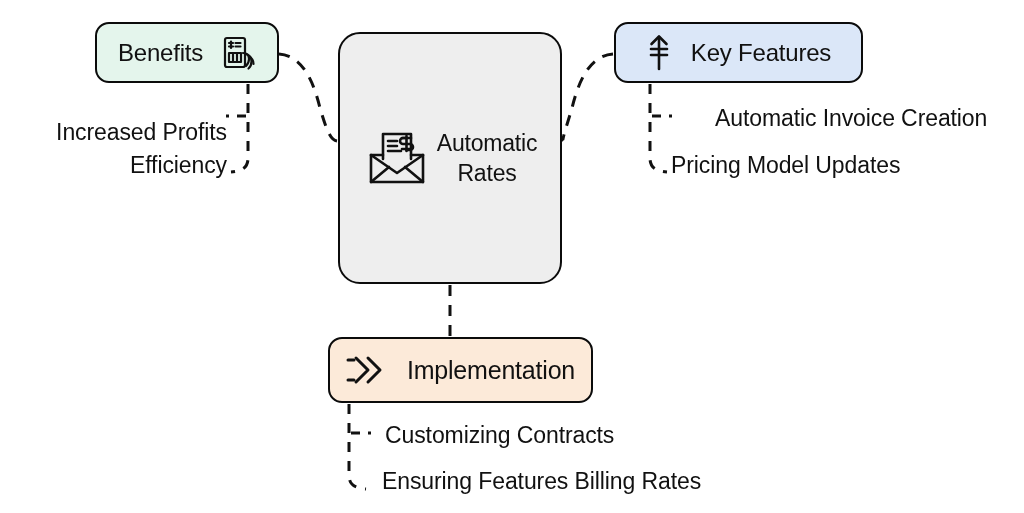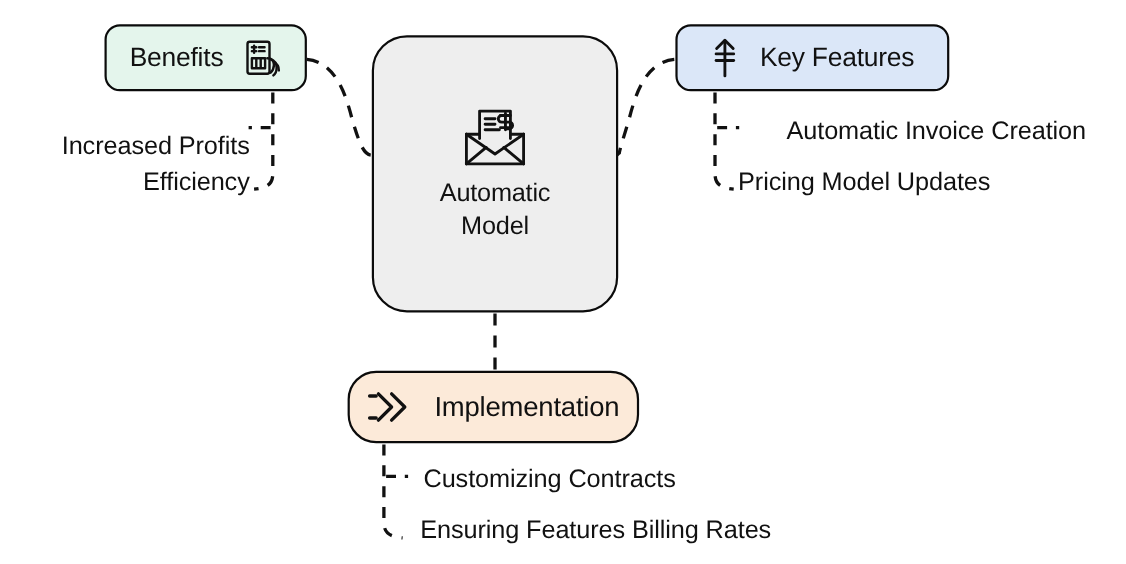--- a/index.html
+++ b/index.html
@@ -39,23 +39,23 @@
     color: #111111;
     z-index: 3;
   }
 
   
   #node-central {
     left: 338px;
     top: 32px;
     width: 224px;
     height: 252px;
-    border-radius: 32px;
+    border-radius: 22px;
     background: #eeeeee;
-    flex-direction: column;
+    flex-direction: row;
     gap: 6px;
     padding: 14px 10px;
   }
   #node-central .node-label {
     font-size: 23px;
     line-height: 1.32;
     text-align: center;
     letter-spacing: -0.2px;
   }
 
@@ -70,27 +70,26 @@
   }
   #node-keyfeatures {
     left: 614px;
     top: 22px;
     width: 249px;
     height: 61px;
     background: #dbe7f8;
     padding: 0 18px;
   }
   #node-implementation {
-    left: 316px;
+    left: 328px;
     top: 337px;
     width: 265px;
     height: 66px;
     background: #fcead9;
     padding: 0 18px;
-    border-radius: 26px;
   }
   .node .node-label {
     font-size: 24px;
     white-space: nowrap;
     letter-spacing: -0.2px;
   }
   #node-implementation .node-label { font-size: 25px; }
 
   .node-icon {
     display: flex;
@@ -152,21 +151,21 @@
           <path d="M43.5 9 h-3.5 a3 3 0 0 0 0 6 h7 a3 3 0 0 1 0 6 h-3.5"></path>
           <path d="M8 26 L20 26 M48 26 L60 26"></path>
           <path d="M8 26 L8 53 h52 V26"></path>
           <path d="M8 26 L34 44 L60 26"></path>
           <path d="M8 53 L26 38 M60 53 L42 38"></path>
         </g>
       </svg>
     </span>
     <div class="node-label">
       <div>Automatic</div>
-      <div>Model</div>
+      <div>Rates</div>
     </div>
   </div>
 
   <div class="node" id="node-benefits">
     <span class="node-label">Benefits</span>
     <span class="node-icon">
       <svg width="34" height="36" viewBox="0 0 34 36" xmlns="http://www.w3.org/2000/svg">
         <g fill="none" stroke="#111111" stroke-width="2.2" stroke-linejoin="round" stroke-linecap="round">
           <rect x="3" y="3" width="20" height="29" rx="2"></rect>
           <path d="M7 8 h4 M7 11.5 h4 M13.5 8 h5 M13.5 11.5 h5"></path>

